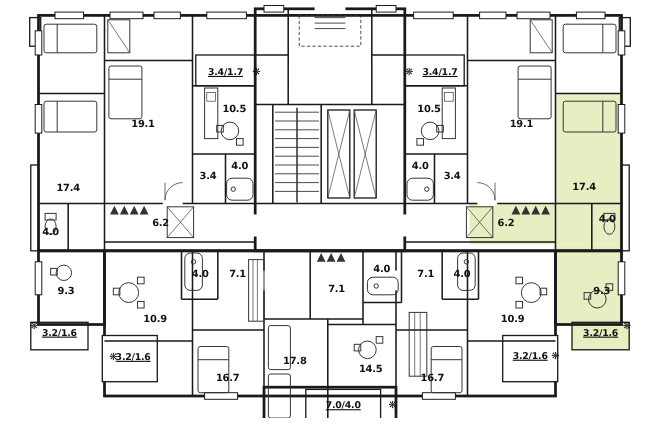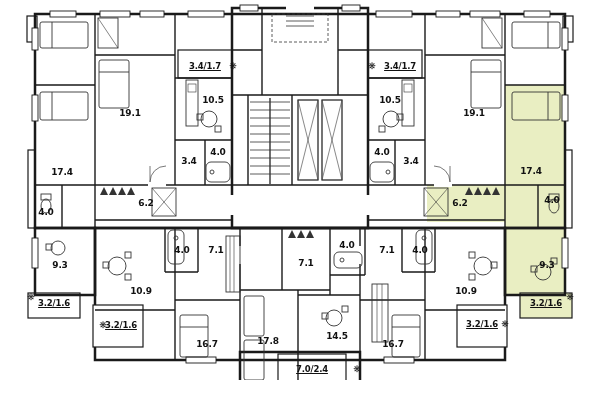--- a/index.html
+++ b/index.html
@@ -239,23 +239,23 @@
   <div class="lbl" style="left:141px;top:291px">10.9</div>
   <div class="lbl" style="left:466px;top:291px">10.9</div>
   <div class="lbl" style="left:216px;top:250px">7.1</div>
   <div class="lbl" style="left:387px;top:250px">7.1</div>
   <div class="lbl" style="left:182px;top:250px">4.0</div>
   <div class="lbl" style="left:420px;top:250px">4.0</div>
   <div class="lbl" style="left:347px;top:245px">4.0</div>
   <div class="lbl" style="left:306px;top:263px">7.1</div>
   <div class="lbl" style="left:207px;top:344px">16.7</div>
   <div class="lbl" style="left:393px;top:344px">16.7</div>
-  <div class="lbl" style="left:268px;top:341px">17.8</div>
+  <div class="lbl" style="left:268px;top:329px">17.8</div>
   <div class="lbl" style="left:337px;top:336px">14.5</div>
-  <div class="lbl frac" style="left:312px;top:369px">7.0/2.4</div>
+  <div class="lbl frac" style="left:312px;top:369px">7.0/4.0</div>
 
   <span class="sun" style="left:233px;top:66px">❋</span>
   <span class="sun" style="left:372px;top:66px">❋</span>
   <span class="sun" style="left:31px;top:297px">❋</span>
   <span class="sun" style="left:570px;top:297px">❋</span>
   <span class="sun" style="left:103px;top:325px">❋</span>
   <span class="sun" style="left:505px;top:324px">❋</span>
   <span class="sun" style="left:357px;top:369px">❋</span>
 
 </div>

